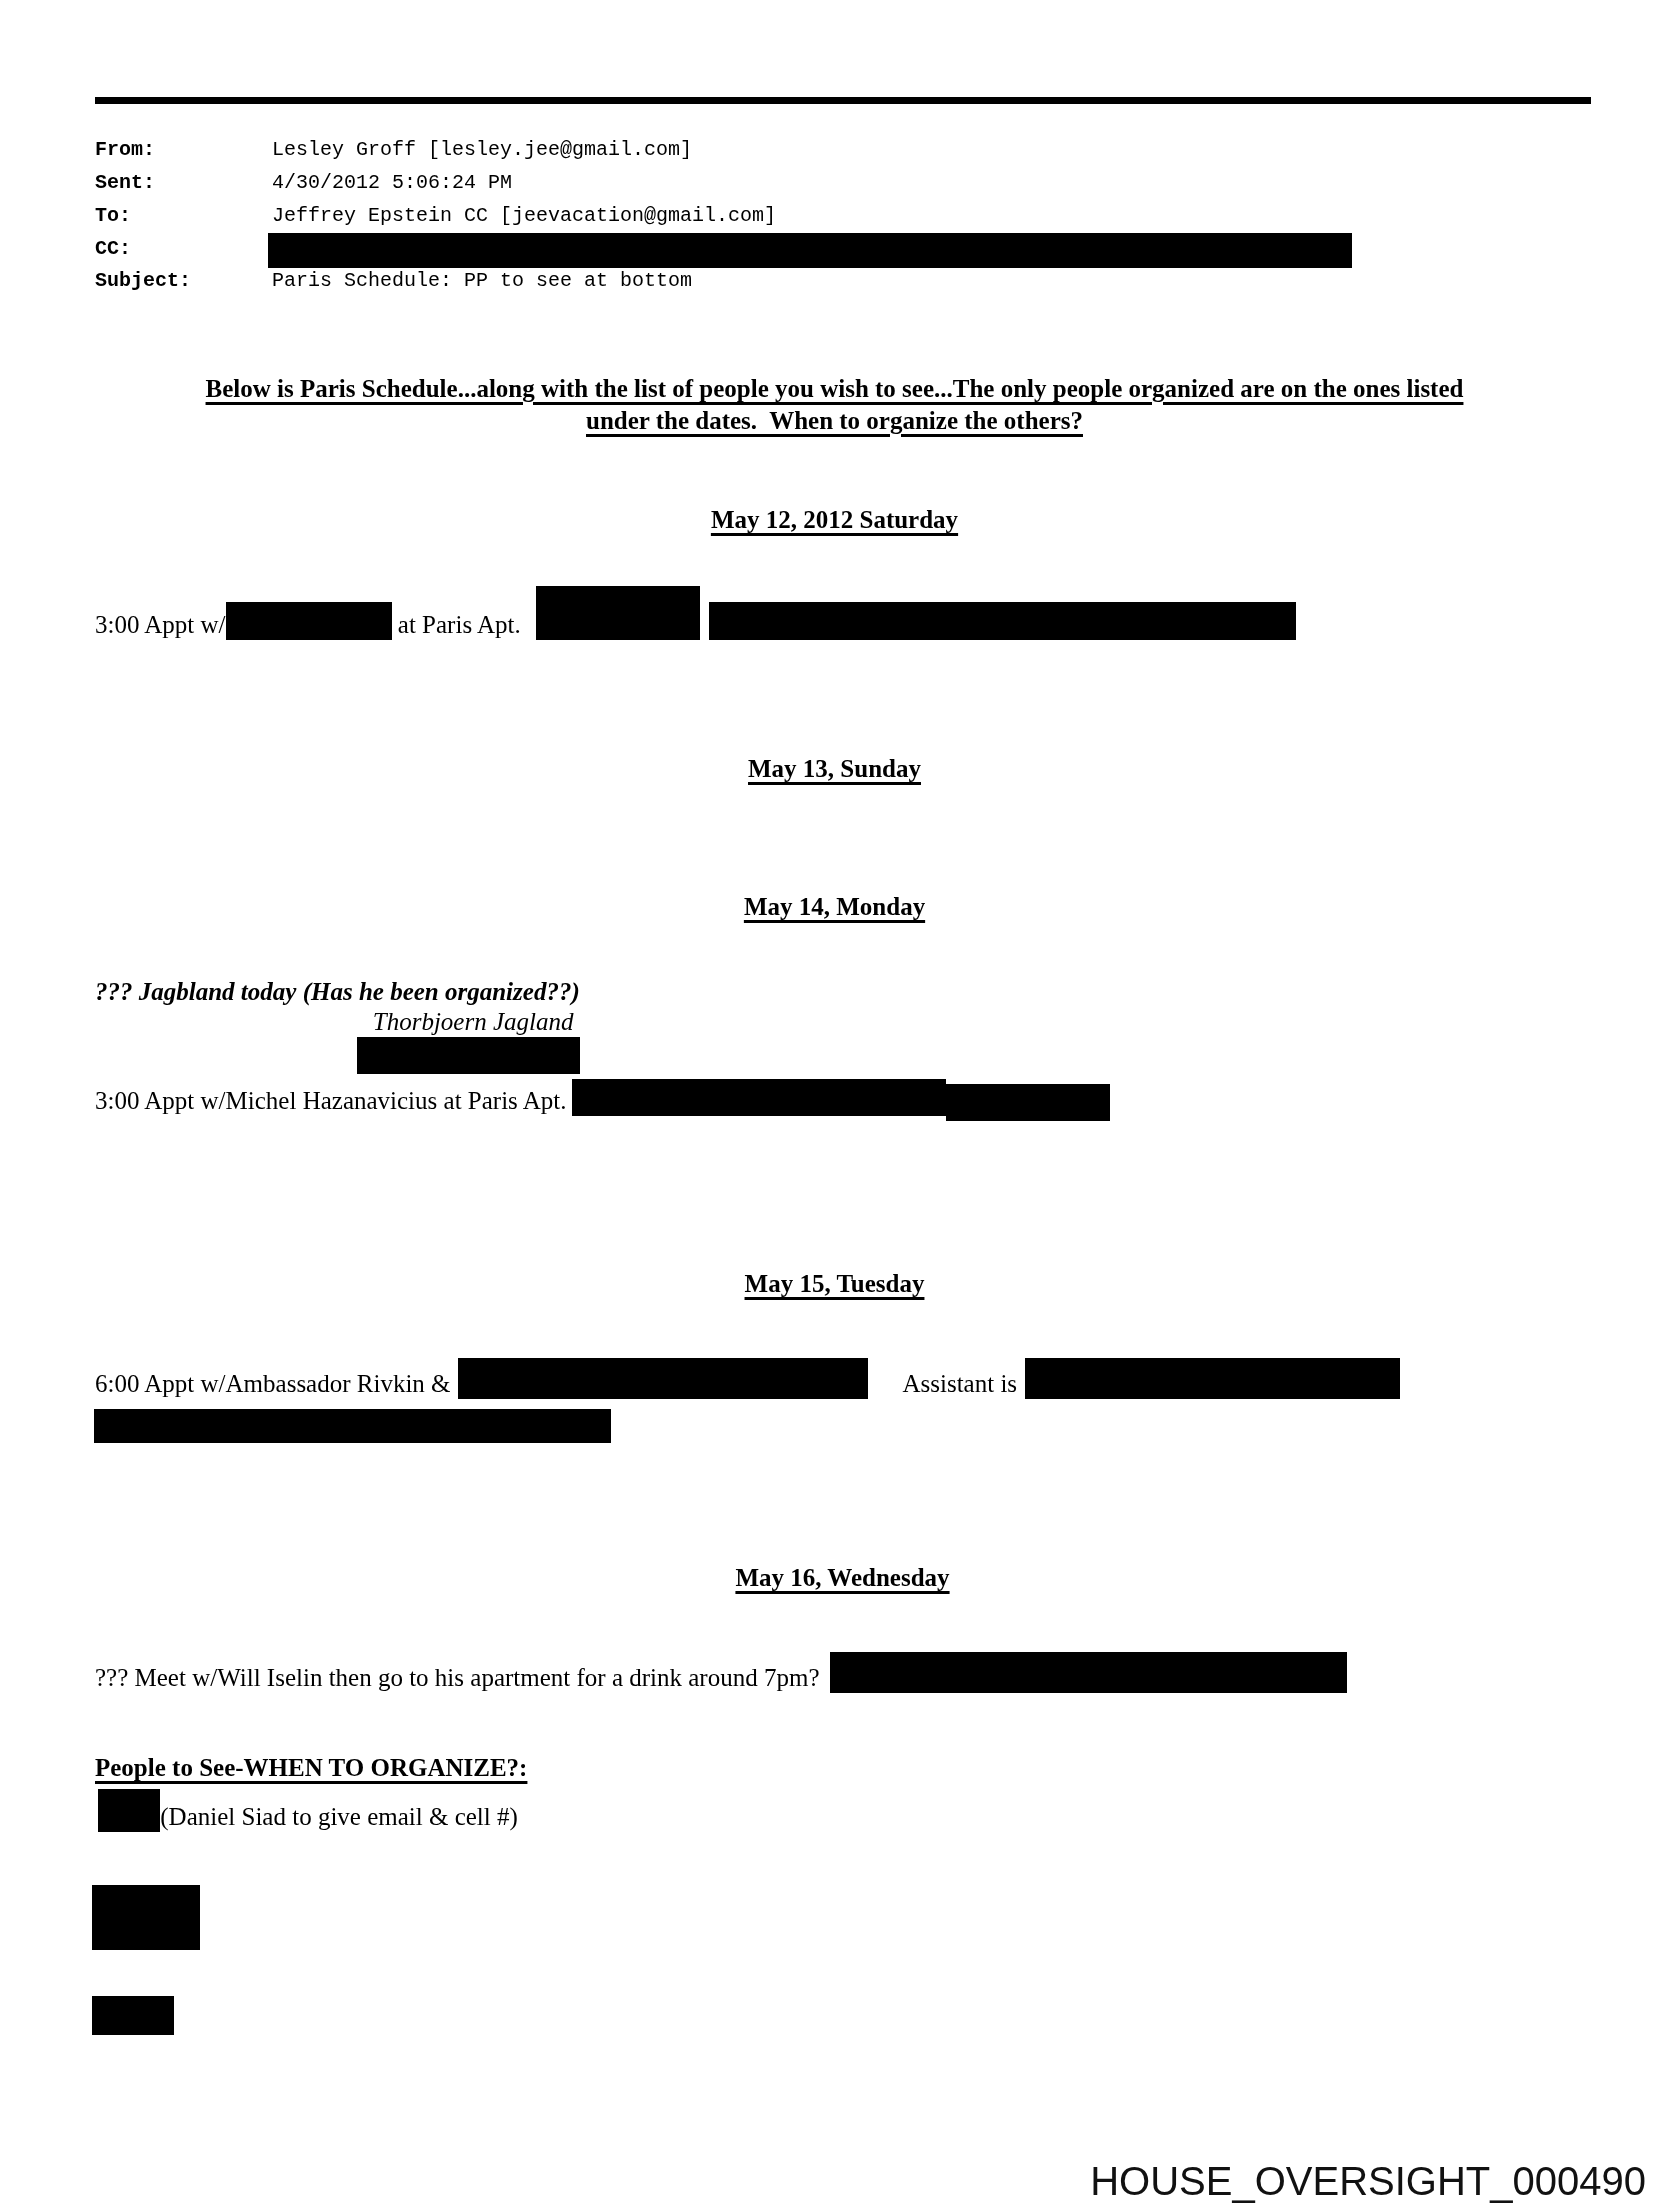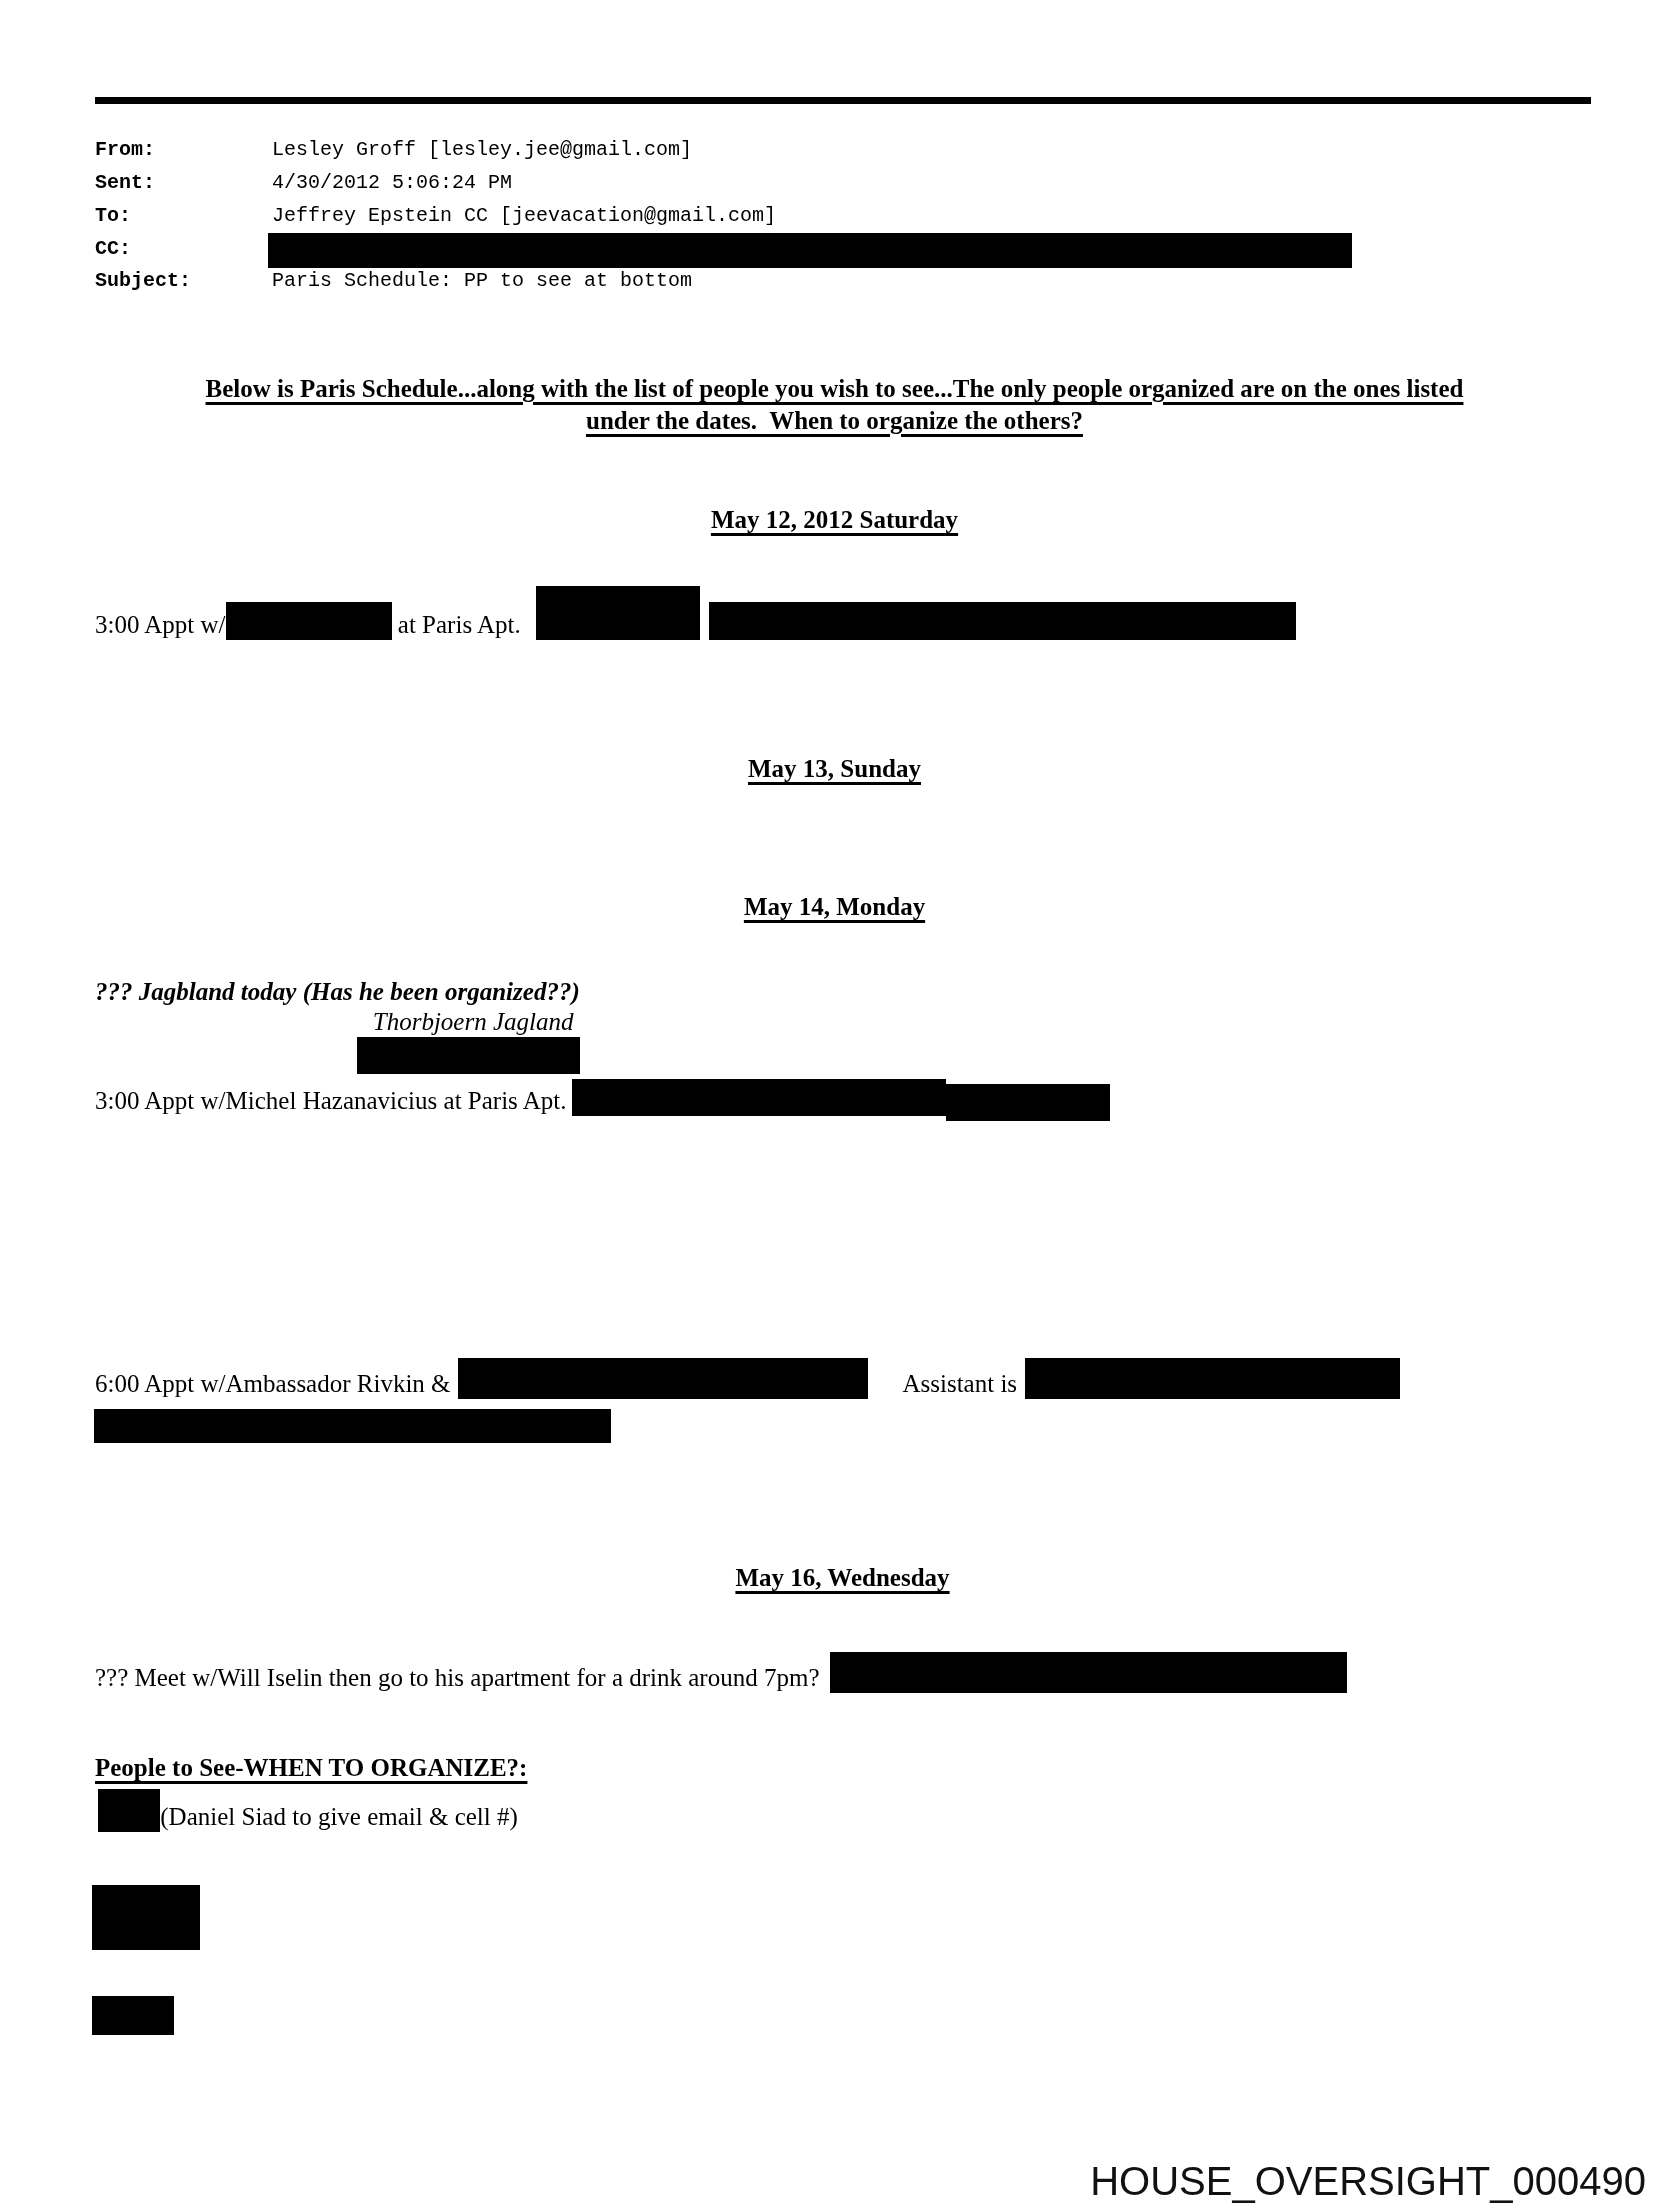--- a/index.html
+++ b/index.html
@@ -169,20 +169,21 @@
     <span class="bold-italic txt">??? Jagbland today (Has he been organized??)</span>
     <span class="italic txt"> Thorbjoern Jagland </span>
     <span class="redact" style="width:223px;height:37px;"></span>
   </div>
   <div class="body-line l-michel">
     <span class="txt">3:00 Appt w/Michel Hazanavicius at Paris Apt.</span>
     <span class="redact" style="width:374px;height:37px;margin-left:5.2px;"></span>
     <span class="redact" style="width:164px;height:37px;position:relative;top:4.6px;"></span>
   </div>
 
+  <div class="center-heading h-may15">May 15, Tuesday</div>
   <div class="body-line l-rivkin">
     <span class="txt">6:00 Appt w/Ambassador Rivkin &amp;</span>
     <span class="redact" style="width:410px;height:41px;margin-left:7.9px;"></span>
     <span class="txt" style="margin-left:34px;">Assistant is</span>
     <span class="redact" style="width:375px;height:41px;margin-left:7.9px;"></span>
   </div>
   <div class="line2-redact"></div>
 
   <div class="center-heading h-may16">May 16, Wednesday</div>
   <div class="body-line l-iselin">

